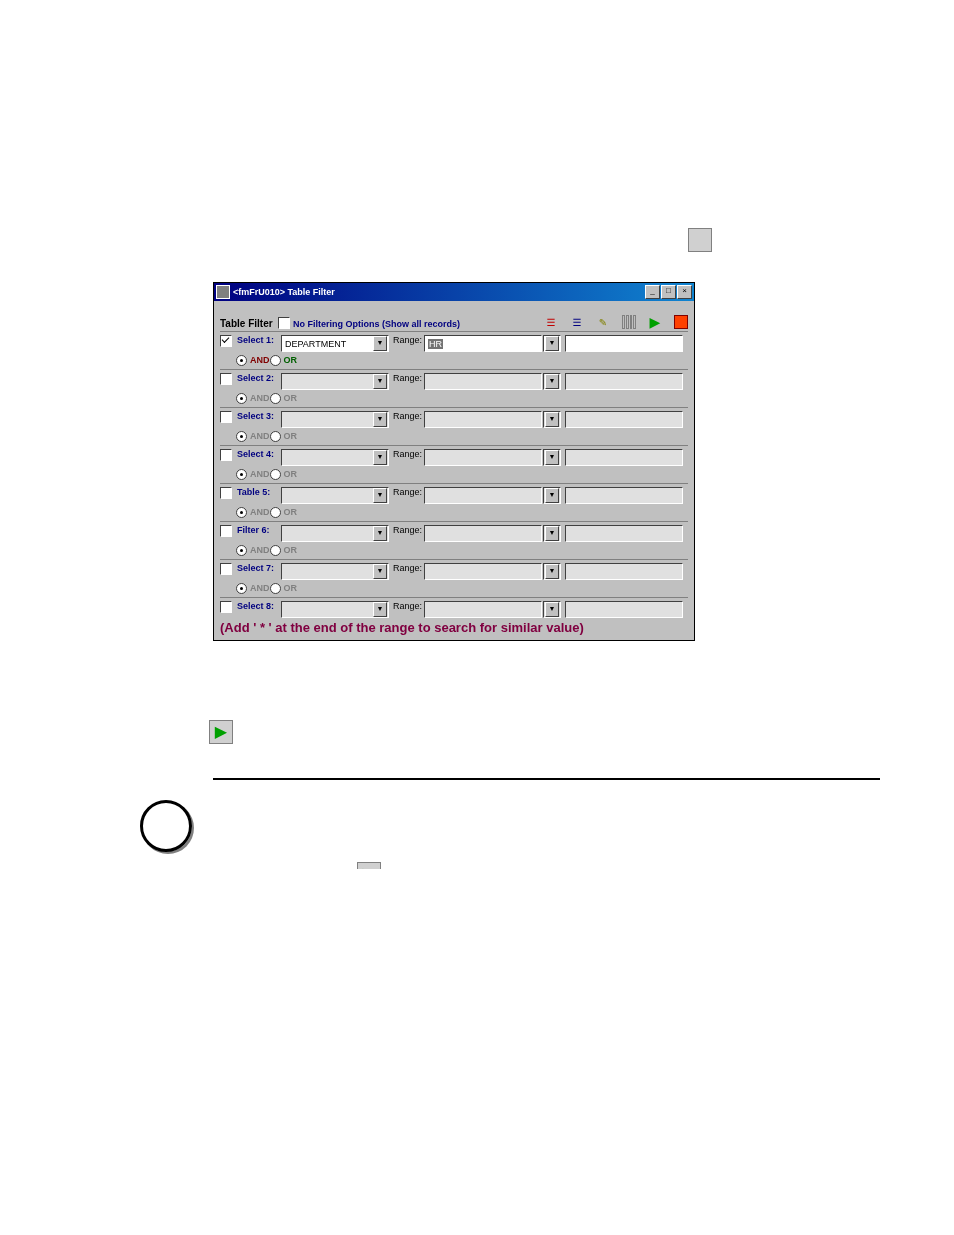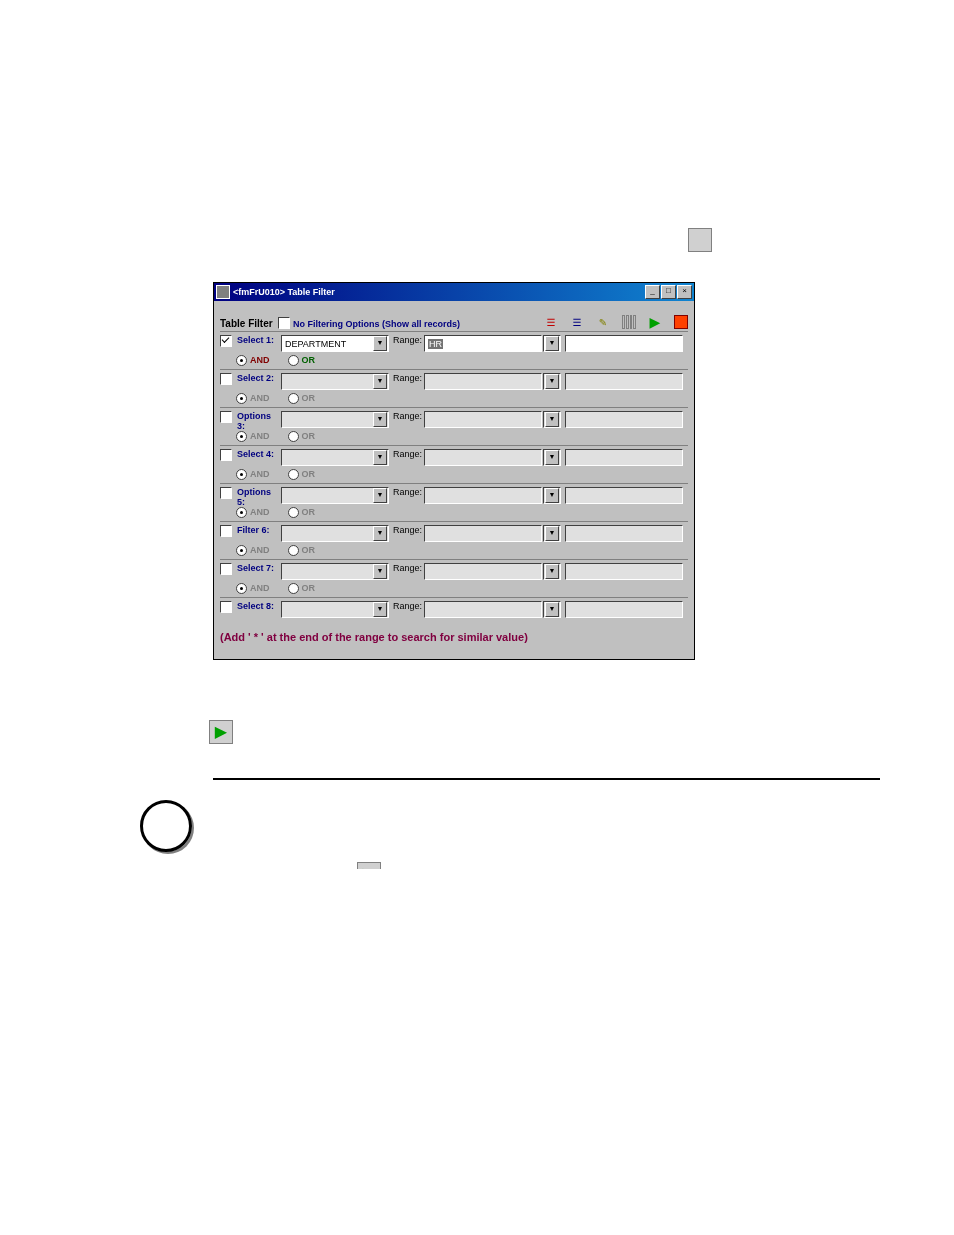--- a/index.html
+++ b/index.html
@@ -26,29 +26,29 @@
 .rtop{display:flex;align-items:flex-start;height:18px}
 .sel{color:#000080;font-weight:bold;font-size:9px;width:44px;margin-left:2px}
 .combo{height:15px;background:#fff;border:1px solid;border-color:#404040 #fff #fff #404040;display:flex;align-items:center;font-size:9px;padding:0 1px}
 .combo.dis{background:#e0e0e0}
 .combo .cv{flex:1;padding:0 2px;overflow:hidden;white-space:nowrap}
 .combo .arr{width:12px;height:13px;background:#c0c0c0;border:1px solid;border-color:#fff #404040 #404040 #fff;font-size:7px;text-align:center;line-height:11px}
 .fld{width:104px}
 .rng{font-size:9px;margin:0 2px 0 4px}
 .v1{width:114px}
 .v2{width:114px}
-.rbot{display:flex;align-items:center;height:14px;padding-left:16px;gap:18px}
+.rbot{display:flex;align-items:center;height:14px;padding-left:16px;}
 .radio{display:flex;align-items:center;gap:3px}
 .rdot{width:9px;height:9px;border-radius:50%;background:#fff;border:1px solid #404040;display:flex;align-items:center;justify-content:center}
 .rdot.on::after{content:"";width:3px;height:3px;border-radius:50%;background:#000}
 .rlab{font-size:9px;font-weight:bold}
 .rlab.and{color:#800000}
 .rlab.or{color:#006000}
 .dis .rlab{color:#808080}
-.hint{color:#800040;font-size:11px;font-weight:bold;padding:12px 0}
+.hint{color:#800040;font-size:13px;font-weight:bold;padding:1px 0}
 .hr{position:absolute;height:2px;background:#000}
 .circ{position:absolute;width:46px;height:46px;border:3px solid #000;border-radius:50%;box-shadow:2px 2px 0 #808080}
 .gobtn{position:absolute;width:22px;height:22px;background:#d0d0d0;border:1px solid #808080;display:flex;align-items:center;justify-content:center}
 .gobtn .tri{color:#00a000;font-size:16px;line-height:1}
 .appicon{position:absolute;left:688px;top:228px;width:22px;height:22px;background:#d0d0d0;border:1px solid #808080}
 .sel-hl{background:#737373;color:#fff;padding:0 1px}
 </style>
 </head>
 <body>
 
@@ -145,21 +145,21 @@
               </div>
               <div class="radio">
                 <span class="rdot"></span>
                 <span class="rlab or">OR</span>
               </div>
             </div>
           </div>
           <div class="row">
             <div class="rtop">
               <span class="cb"></span>
-              <span class="sel">Options 3:</span>
+              <span class="sel">Select 3:</span>
               <div class="combo fld dis">
                 <span class="cv"></span>
                 <span class="arr">▼</span>
               </div>
               <span class="rng">Range:</span>
               <div class="combo v1 dis">
                 <span class="cv"></span>
               </div>
               <div class="combo dis" style="width:14px;margin-left:1px">
                 <span class="arr">▼</span>
@@ -205,21 +205,21 @@
               </div>
               <div class="radio">
                 <span class="rdot"></span>
                 <span class="rlab or">OR</span>
               </div>
             </div>
           </div>
           <div class="row">
             <div class="rtop">
               <span class="cb"></span>
-              <span class="sel">Options 5:</span>
+              <span class="sel">Table 5:</span>
               <div class="combo fld dis">
                 <span class="cv"></span>
                 <span class="arr">▼</span>
               </div>
               <span class="rng">Range:</span>
               <div class="combo v1 dis">
                 <span class="cv"></span>
               </div>
               <div class="combo dis" style="width:14px;margin-left:1px">
                 <span class="arr">▼</span>

